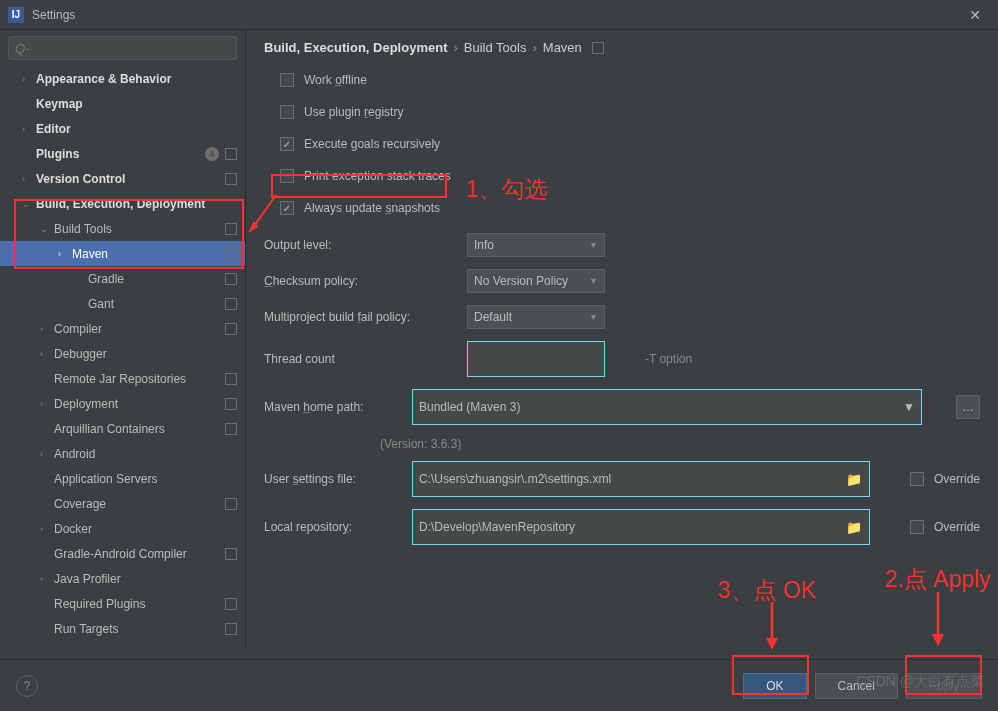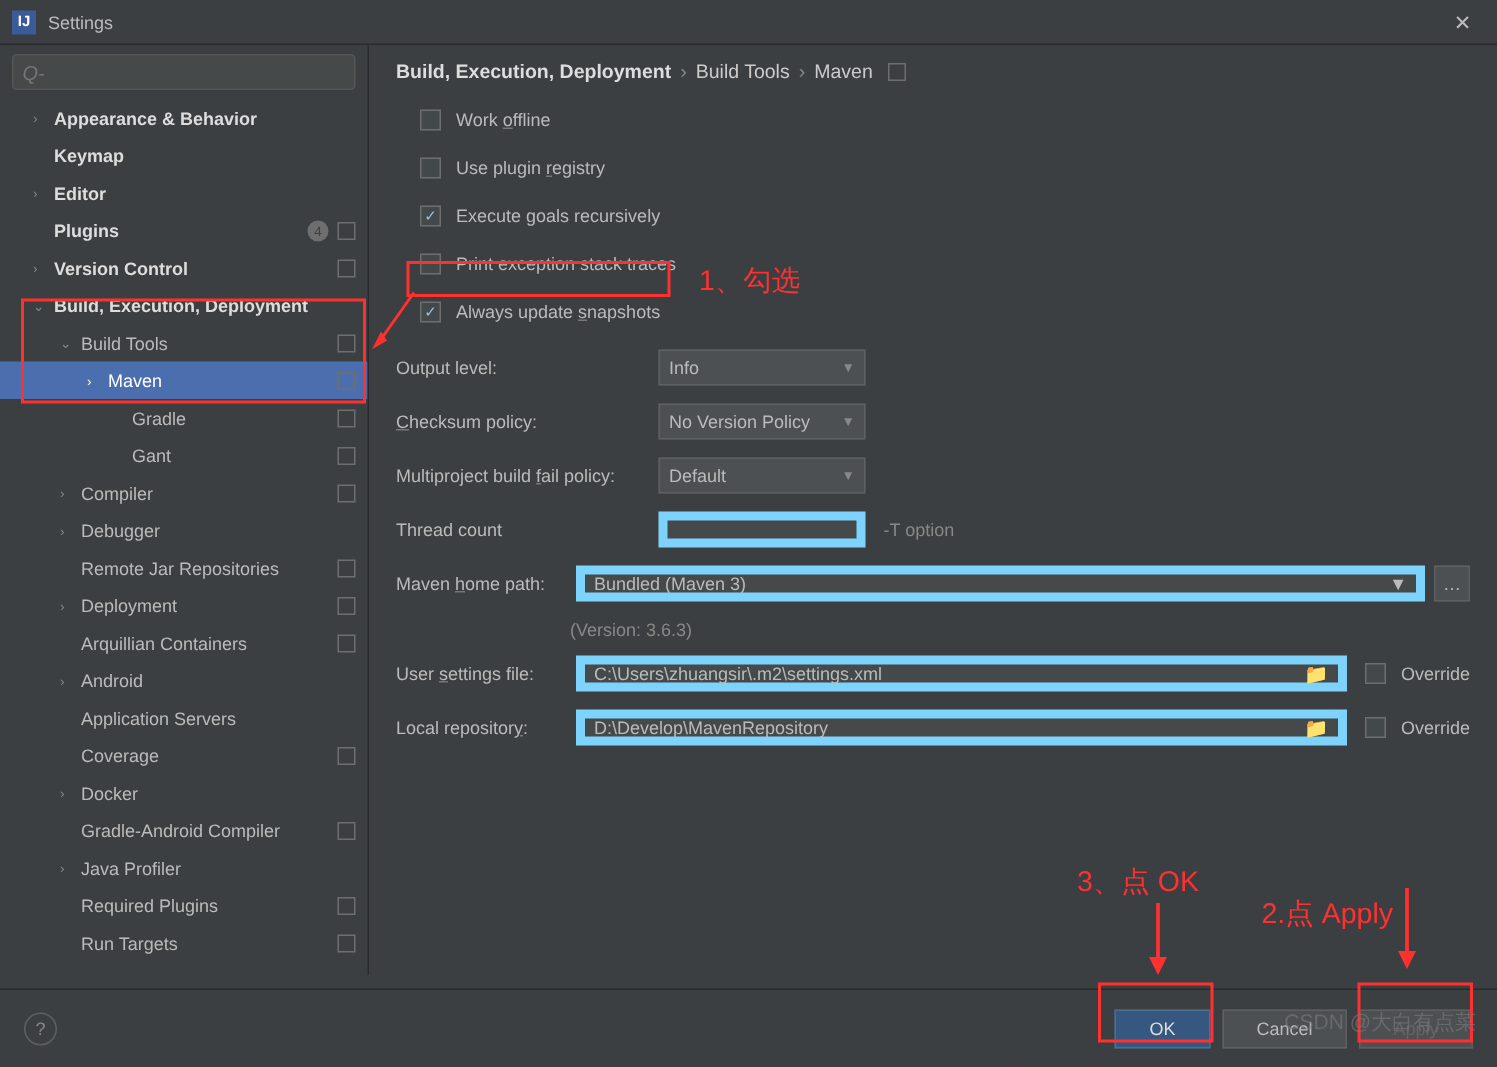--- a/index.html
+++ b/index.html
@@ -37,44 +37,44 @@
 .breadcrumb b { color:#ddd; font-weight:bold;}
 .breadcrumb .sep { color:#888;}
 .breadcrumb .boxicon { width:12px; height:12px; border:1px solid #6e6e6e; display:inline-block; margin-left:4px;}
 
 .row { display:flex; align-items:center; margin-bottom:10px; min-height:22px;padding-left:16px;}
 .checkbox { width:14px; height:14px; border:1px solid #6e6e6e; background:#43494a; margin-right:10px; display:flex; align-items:center; justify-content:center; font-size:10px; color:#a0c0e0;}
 .checkbox.checked::after { content:"✓"; }
 .cblabel { color:#bbb; }
 .underline { text-decoration: underline; text-decoration-color:#777;}
 
-.form-row { display:flex; align-items:center; margin-bottom:12px;}
+.form-row { display:flex; align-items:center; margin-bottom:12px;gap:28px;}
 .form-row .flabel { width:175px; color:#bbb;}
 .select { background:#4c5052; border:1px solid #5e6060; color:#bbb; height:24px; width:138px; padding:0 6px; display:flex; align-items:center; justify-content:space-between; cursor:pointer;}
 .select .arr { font-size:9px; color:#888;}
-.textfield { background:#45494a; border:6px solid #7dd3fc; color:#bbb; height:24px; padding:0 6px; }
+.textfield { background:#45494a; border:1px solid #7dd3fc; color:#bbb; height:36px; padding:0 6px; }
 .textfield.small { width:138px;}
 .textfield.wide { flex:1; display:flex; align-items:center; justify-content:space-between;}
 .textfield .folder { color:#777; font-size:13px;}
 .hint { color:#888; margin-left:12px;}
 .dots-btn { width:24px; height:24px; background:#4c5052; border:1px solid #5e6060; margin-left:6px; display:flex; align-items:center; justify-content:center; color:#bbb; cursor:pointer;}
 .version-hint { margin-left:116px; color:#888; margin-bottom:10px;}
 .override { display:flex; align-items:center; margin-left:12px;}
 
 
 .footer { position:absolute; bottom:0; left:0; right:0; height:52px; border-top:1px solid #2b2b2b; display:flex; align-items:center; padding:0 16px;}
 .help-btn { width:22px; height:22px; border:1px solid #5e6060; border-radius:50%; display:flex; align-items:center; justify-content:center; color:#888; cursor:pointer;}
 .footer-spacer { flex:1;}
 .btn { height:26px; padding:0 22px; margin-left:8px; background:#4c5052; border:1px solid #5e6060; color:#bbb; cursor:pointer; display:flex; align-items:center;}
 .btn.primary { background:#365880; border-color:#4c708c; color:#ddd;}
 .btn.disabled { color:#666;}
 
 
 .anno-box { position:absolute; border:2px solid #ff3030; pointer-events:none; z-index:50;}
-.anno-text { position:absolute; color:#ff3030; font-size:19px; font-weight:normal; z-index:51; pointer-events:none;}
+.anno-text { position:absolute; color:#ff3030; font-size:23px; font-weight:normal; z-index:51; pointer-events:none;}
 .anno-arrow { position:absolute; z-index:51; pointer-events:none;}
 .watermark { position:absolute; right:14px; bottom:20px; color:#7a7a7a; font-size:14px; opacity:.6; z-index:60;}
 </style>
 </head>
 <body>
 
 <div class="titlebar">
   <div class="app-icon">IJ</div>
   <div class="title">Settings</div>
   <div class="close">✕</div>
@@ -297,21 +297,21 @@
 </div>
 
 <div class="anno-box" style="left:14px; top:199px; width:230px; height:70px;"></div>
 <div class="anno-box" style="left:271px; top:174px; width:176px; height:24px;"></div>
 <div class="anno-text" style="left:466px; top:174px;">1、勾选</div>
 <svg class="anno-arrow" style="left:248px; top:193px; width:30px; height:40px;">
   <line x1="28" y1="2" x2="4" y2="36" stroke="#ff3030" stroke-width="2"></line>
   <polygon points="0,40 10,34 6,28" fill="#ff3030"></polygon>
 </svg>
 
-<div class="anno-text" style="left:841px; top:564px;margin-top:32px;">2.点 Apply</div>
+<div class="anno-text" style="left:885px; top:564px;">2.点 Apply</div>
 <svg class="anno-arrow" style="left:928px; top:590px; width:20px; height:56px;">
   <line x1="10" y1="2" x2="10" y2="46" stroke="#ff3030" stroke-width="2.5"></line>
   <polygon points="10,56 4,44 16,44" fill="#ff3030"></polygon>
 </svg>
 <div class="anno-box" style="left:905px; top:655px; width:77px; height:40px;"></div>
 
 <div class="anno-text" style="left:718px; top:575px;">3、点 OK</div>
 <svg class="anno-arrow" style="left:762px; top:600px; width:20px; height:50px;">
   <line x1="10" y1="2" x2="10" y2="40" stroke="#ff3030" stroke-width="2.5"></line>
   <polygon points="10,50 4,38 16,38" fill="#ff3030"></polygon>

